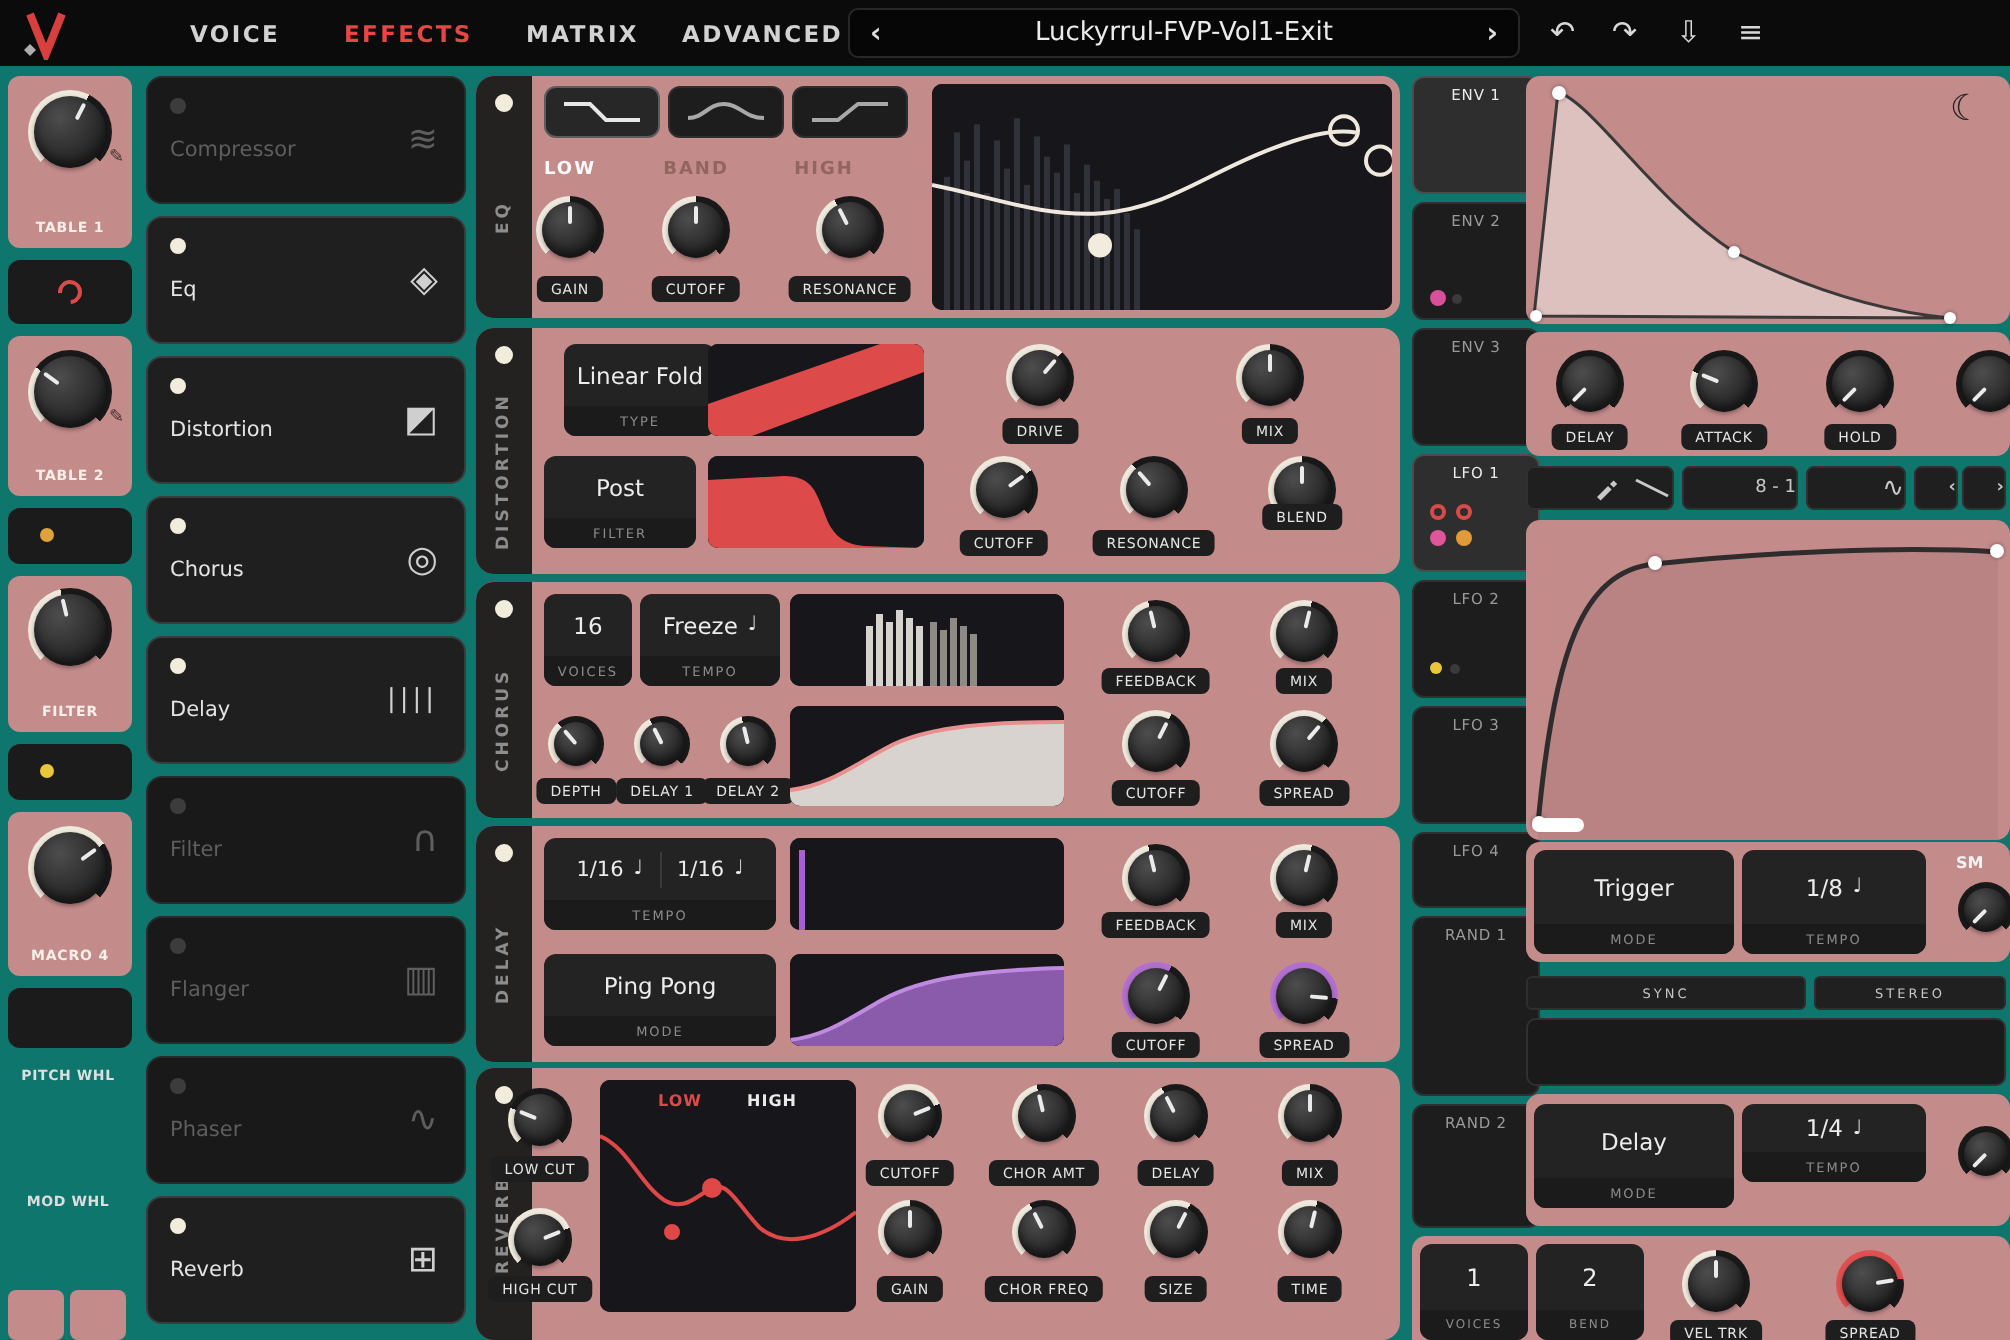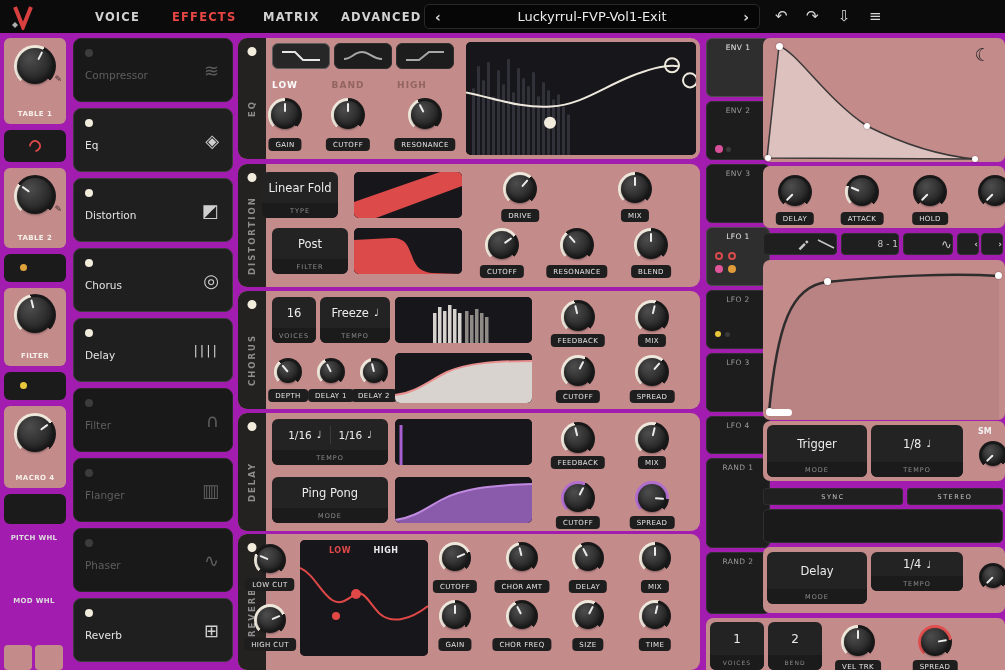--- a/index.html
+++ b/index.html
@@ -1,18 +1,18 @@
 <!DOCTYPE html>
 <html><head>
 <meta charset="utf-8">
 <style>
   * { margin:0; padding:0; box-sizing:border-box; }
   html,body { background:#0e0e0e; }
   body { font-family:"DejaVu Sans","Liberation Sans",sans-serif; }
-  #app { position:relative; width:1005px; height:670px; background:#a21caf; overflow:hidden;text-decoration:underline; }
+  #app { position:relative; width:1005px; height:670px; background:#0f766e; overflow:hidden;text-decoration:underline; }
 
   
   #topbar { position:absolute; left:0; top:0; width:1005px; height:33px; background:#0b0b0b; }
   .tab { position:absolute; top:0; height:33px; display:flex; align-items:center;
          font-size:11.5px; font-weight:700; letter-spacing:1.2px; color:#d2d2d2; cursor:default; }
   .tab.active { color:#e84545; }
   #preset { position:absolute; left:424px; top:4px; width:336px; height:25px; background:#060606;
             border:1px solid #282828; border-radius:5px; display:flex; align-items:center;
             justify-content:space-between; padding:0 10px; color:#ebebeb; font-size:13px; }
   .parrow { font-size:14px; font-weight:700; color:#dcdcdc; }
@@ -301,21 +301,21 @@
         <circle cx="84" cy="80" r="6" fill="#f2ecdf"></circle>
       </svg>
     </div>
   </div>
 
   <div class="section" style="top:164px;height:123px">
     <div class="strip">
       <span class="sdot"></span>
       <span class="ttl">DISTORTION</span>
     </div>
-    <div class="vbox" style="left:24px;top:8px;width:76px;height:46px">
+    <div class="vbox" style="left:44px;top:8px;width:76px;height:46px">
       <span class="val">Linear Fold</span>
       <span class="sub">TYPE</span>
     </div>
     <div class="disp" style="left:116px;top:8px;width:108px;height:46px">
       <svg viewBox="0 0 108 46" preserveAspectRatio="none">
         <rect width="108" height="46" fill="#17171b"></rect>
         <polygon points="0,46 0,30 86,0 108,0 108,14 22,46" fill="#dd4a4a"></polygon>
       </svg>
     </div>
     <div class="k" style="left:265px;top:8px;--amt:65;--rot:40.5deg">
@@ -350,21 +350,21 @@
         <div class="cap"></div>
         <div class="ptr"></div>
       </div>
     <div class="k" style="left:396px;top:64px;--amt:50;--rot:0deg">
         <div class="ring"></div>
         <div class="cap"></div>
         <div class="ptr"></div>
       </div>
     <span class="p" style="left:264px;top:101px">CUTOFF</span>
     <span class="p" style="left:339px;top:101px">RESONANCE</span>
-    <span class="p" style="left:413px;top:101px">BLEND</span>
+    <span class="p" style="left:413px;top:88px">BLEND</span>
   </div>
 
   <div class="section" style="top:291px;height:118px">
     <div class="strip">
       <span class="sdot"></span>
       <span class="ttl">CHORUS</span>
     </div>
     <div class="vbox" style="left:34px;top:6px;width:44px;height:46px">
       <span class="val">16</span>
       <span class="sub">VOICES</span>

